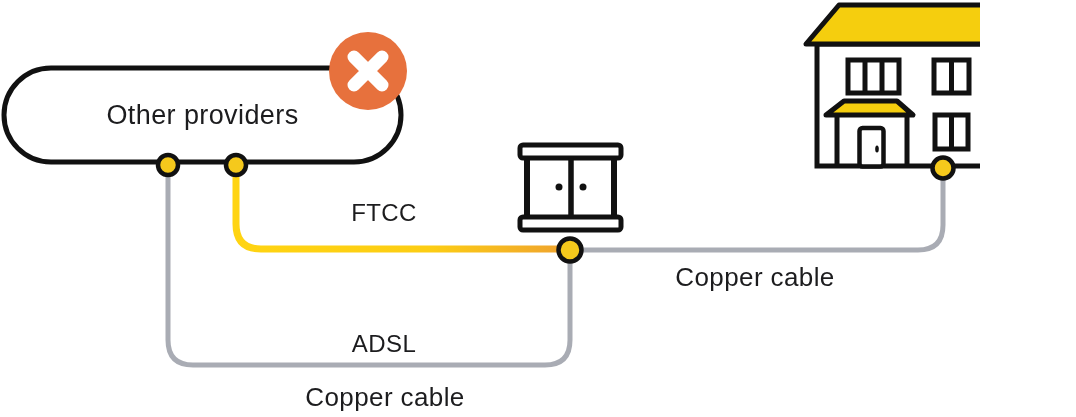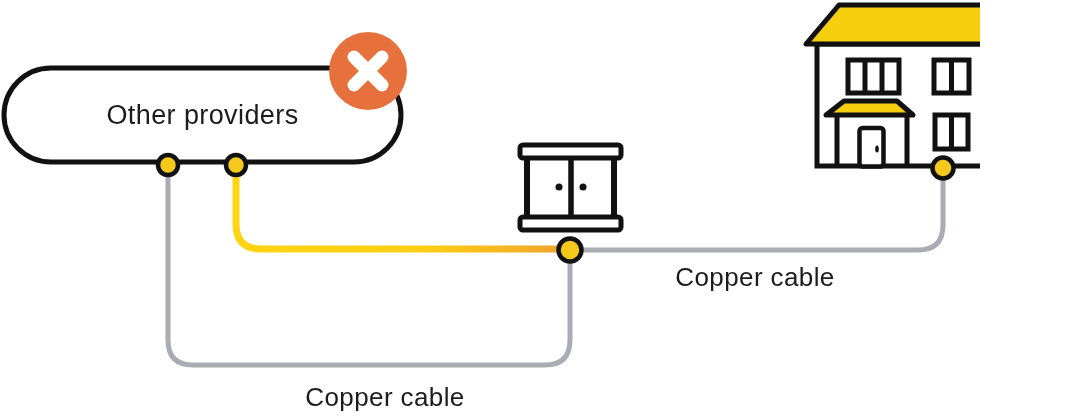--- a/index.html
+++ b/index.html
@@ -109,20 +109,22 @@
     <g fill="#F5C91C" stroke="#111111" stroke-width="4.5">
       <circle cx="168" cy="165" r="10"></circle>
       <circle cx="236" cy="165" r="10"></circle>
       <circle cx="570" cy="250" r="11.5"></circle>
       <circle cx="943" cy="168" r="10.5"></circle>
     </g>
   </svg>
 
   <div class="provider-label">Other providers</div>
 
+  <div class="label label-sm" style="left:384px; top:213px;">FTCC</div>
 
 
   <div class="label label-md" style="left:755px; top:277px;">Copper cable</div>
 
+  <div class="label label-sm" style="left:384px; top:344px;">ADSL</div>
 
   <div class="label label-md" style="left:385px; top:397px;">Copper cable</div>
 
 </div>
 
 </body></html>

